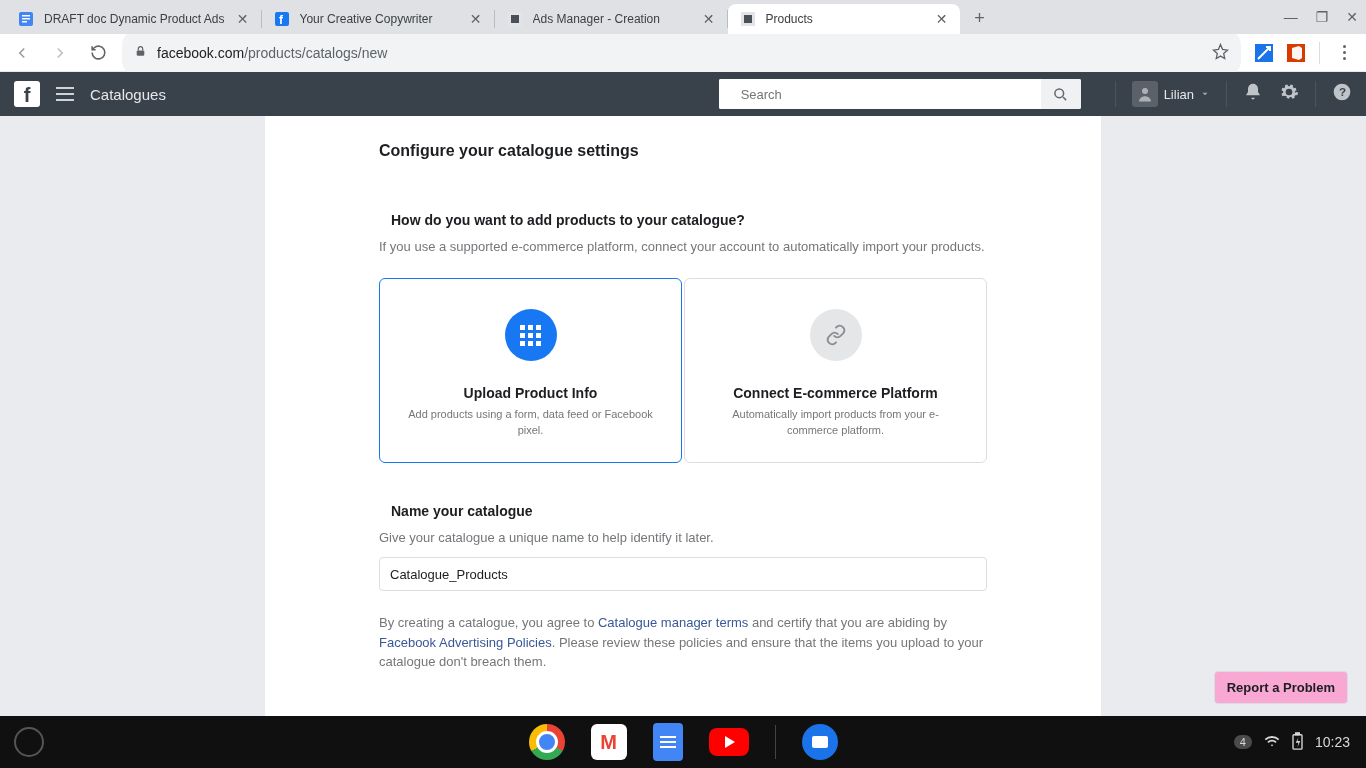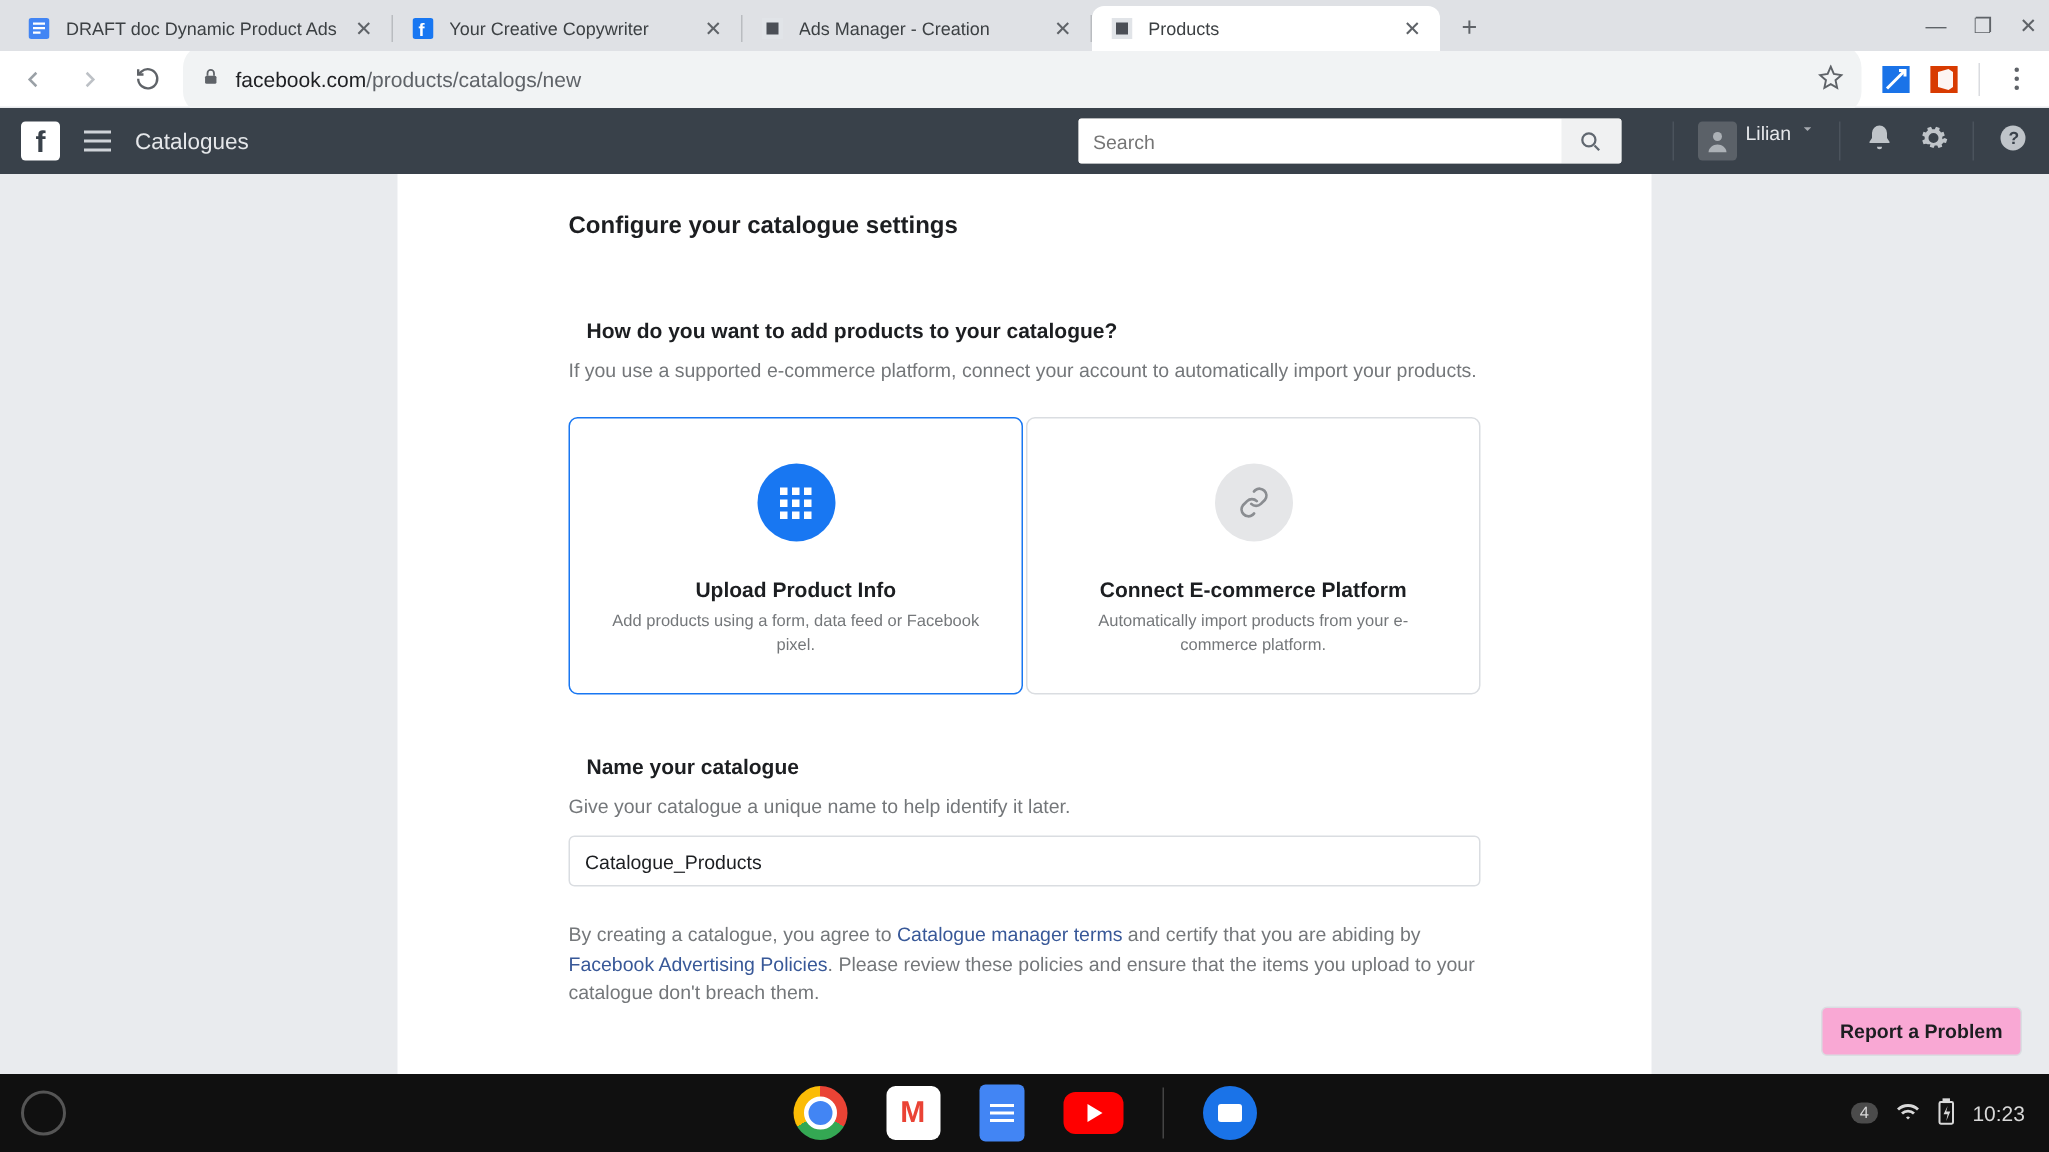--- a/index.html
+++ b/index.html
@@ -32,26 +32,26 @@
 .ext-orange{width:18px;height:18px;background:#d83b01;display:flex;align-items:center;justify-content:center;color:#fff;font-size:12px;font-weight:bold;}
 .kebab{display:flex;flex-direction:column;gap:3px;align-items:center;justify-content:center;width:20px;}
 .kebab i{width:3px;height:3px;background:#5f6368;border-radius:50%;}
 
 
 .fb-header{height:44px;background:#39414a;display:flex;align-items:center;color:#fff;padding:0 14px;gap:16px;}
 .fb-logo{width:26px;height:26px;background:#fff;color:#39414a;font-weight:bold;font-size:20px;display:flex;align-items:flex-end;justify-content:center;border-radius:3px;line-height:24px;}
 .hamburger{display:flex;flex-direction:column;gap:4px;}
 .hamburger i{width:18px;height:2px;background:#cfd3d8;}
 .fb-search{margin-left:auto;background:#fff;height:30px;width:362px;display:flex;align-items:center;border-radius:2px;overflow:hidden;}
-.fb-search input{flex:1;border:none;outline:none;height:100%;padding:0 10px;font-size:13px;color:#6d28d9;}
+.fb-search input{flex:1;border:none;outline:none;height:100%;padding:0 22px;font-size:13px;color:#6d28d9;}
 .fb-search .sbtn{width:40px;height:30px;background:#f0f1f2;display:flex;align-items:center;justify-content:center;color:#606770;}
 .fb-right{display:flex;align-items:center;gap:16px;margin-left:18px;}
 .avatar{width:26px;height:26px;background:#5b6168;border-radius:3px;display:flex;align-items:center;justify-content:center;}
 .avatar svg{opacity:.7;}
-.user-pill{display:flex;align-items:flex-start;gap:6px;color:#e5e7ea;font-size:13px;}
+.user-pill{display:flex;align-items:center;gap:6px;color:#e5e7ea;font-size:13px;}
 .fb-icon{color:#bfc4c9;}
 .fb-sep{width:1px;height:26px;background:#4b535c;}
 
 
 .viewport { flex:1; background:#e9ebee; display:flex; position:relative; overflow:hidden;}
 .page-card{background:#fff; width:836px; margin:0 auto; height:100%; padding:26px 114px 40px;}
 .page-title{text-align:left;font-size:16px;font-weight:bold;color:#1c1e21;margin-bottom:52px;}
 .section-head{font-size:14px;font-weight:bold;color:#1c1e21;margin-bottom:10px;padding-left:12px;}
 .section-sub{font-size:13px;color:#74777a;line-height:1.4;margin-bottom:22px;}
 

